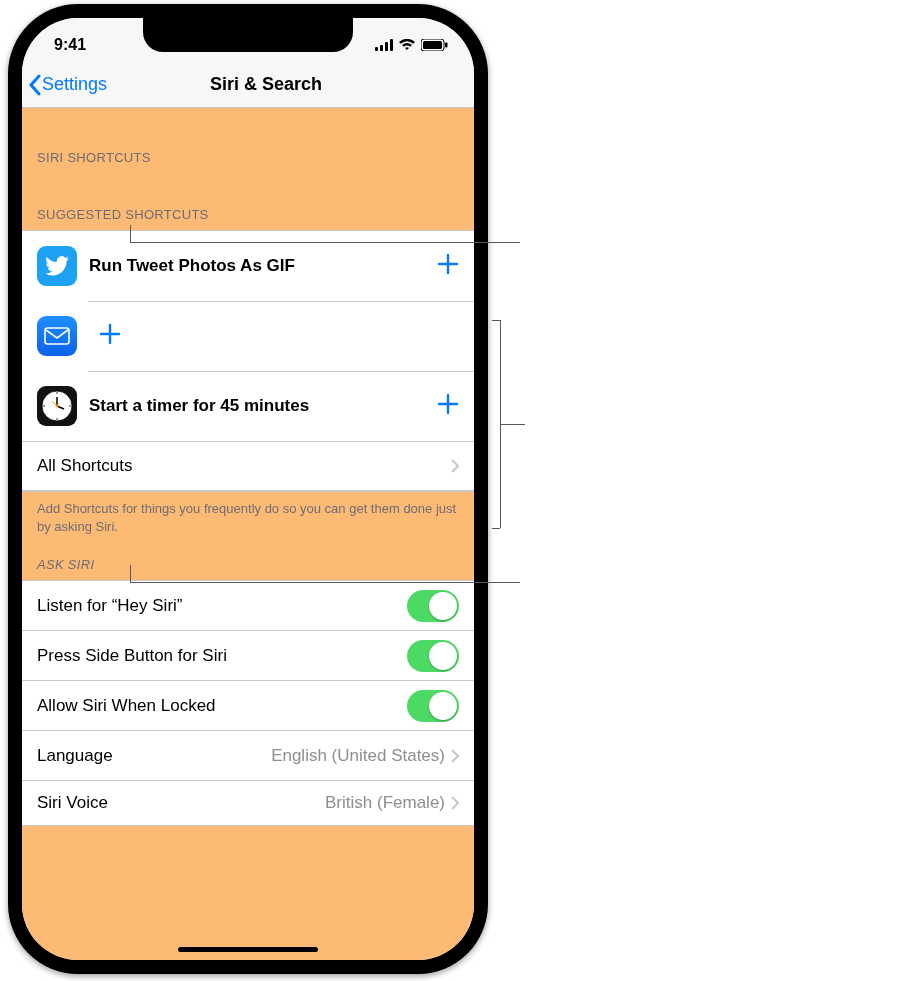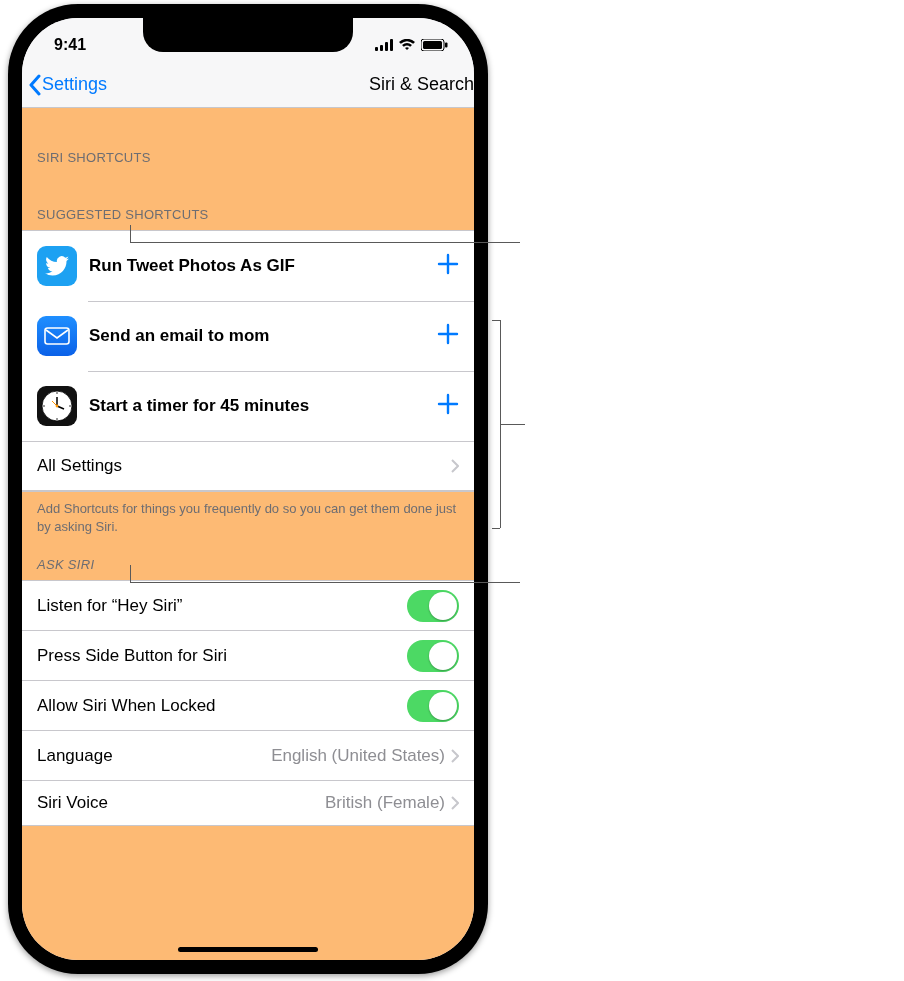--- a/index.html
+++ b/index.html
@@ -55,21 +55,21 @@
       position:absolute; top:44px; left:0; right:0; height:46px;
       background:#f7f7f8; border-bottom:1px solid #c7c7cc;
       display:flex; align-items:center;padding-left:36px;
     }
     .back-btn {
       position:absolute; left:6px; display:flex; align-items:center; gap:-2px;
       color:#007aff; font-size:18px;
     }
     .back-btn svg { margin-right:0; }
     .nav-title {
-      width:100%; text-align:right; font-size:18px; font-weight:400;
+      width:100%; text-align:center; font-size:18px; font-weight:700;
     }
 
     .content {
       position:absolute; top:90px; bottom:0; left:0; right:0;
       background:#fdba74;
       overflow:hidden;
     }
     
     .content { padding-top:4px; }
 
@@ -217,21 +217,20 @@
           </div>
 
           <div class="app-row">
             <div class="sep"></div>
             <div class="app-icon" style="background:linear-gradient(#1f8fff,#0b61e8)">
               <svg width="26" height="18" viewBox="0 0 26 18">
                   <rect x="1" y="1" width="24" height="16" rx="2.5" fill="none" stroke="#fff" stroke-width="1.6"></rect>
                   <path d="M2 3 L13 11 L24 3" fill="none" stroke="#fff" stroke-width="1.6"></path>
                 </svg>
             </div>
-            <div class="app-label">Send an email to mom</div>
             <div class="plus-btn">
               <svg width="22" height="22" viewBox="0 0 22 22">
                   <path d="M11 2 V20 M2 11 H20" stroke="#007aff" stroke-width="2.4" stroke-linecap="round"></path>
                 </svg>
             </div>
           </div>
 
           <div class="app-row">
             <div class="sep"></div>
             <div class="app-icon" style="background:#111">
@@ -252,21 +251,21 @@
             </div>
             <div class="app-label">Start a timer for 45 minutes</div>
             <div class="plus-btn">
               <svg width="22" height="22" viewBox="0 0 22 22">
                   <path d="M11 2 V20 M2 11 H20" stroke="#007aff" stroke-width="2.4" stroke-linecap="round"></path>
                 </svg>
             </div>
           </div>
 
           <div class="row" style="height:50px;border-top:1px solid #c8c7cc;">
-            <span class="label">All Settings</span>
+            <span class="label">All Shortcuts</span>
             <span class="spacer"></span>
             <span class="chev"><svg width="8" height="14" viewBox="0 0 8 14">
                   <path d="M1 1 L7 7 L1 13"></path>
                 </svg></span>
           </div>
         </div>
 
         <div class="footer-text">Add Shortcuts for things you frequently do so you can get them done just by asking Siri.</div>
 
         <div class="section-header" style="padding-top:22px;font-style:italic;">ASK SIRI</div>

